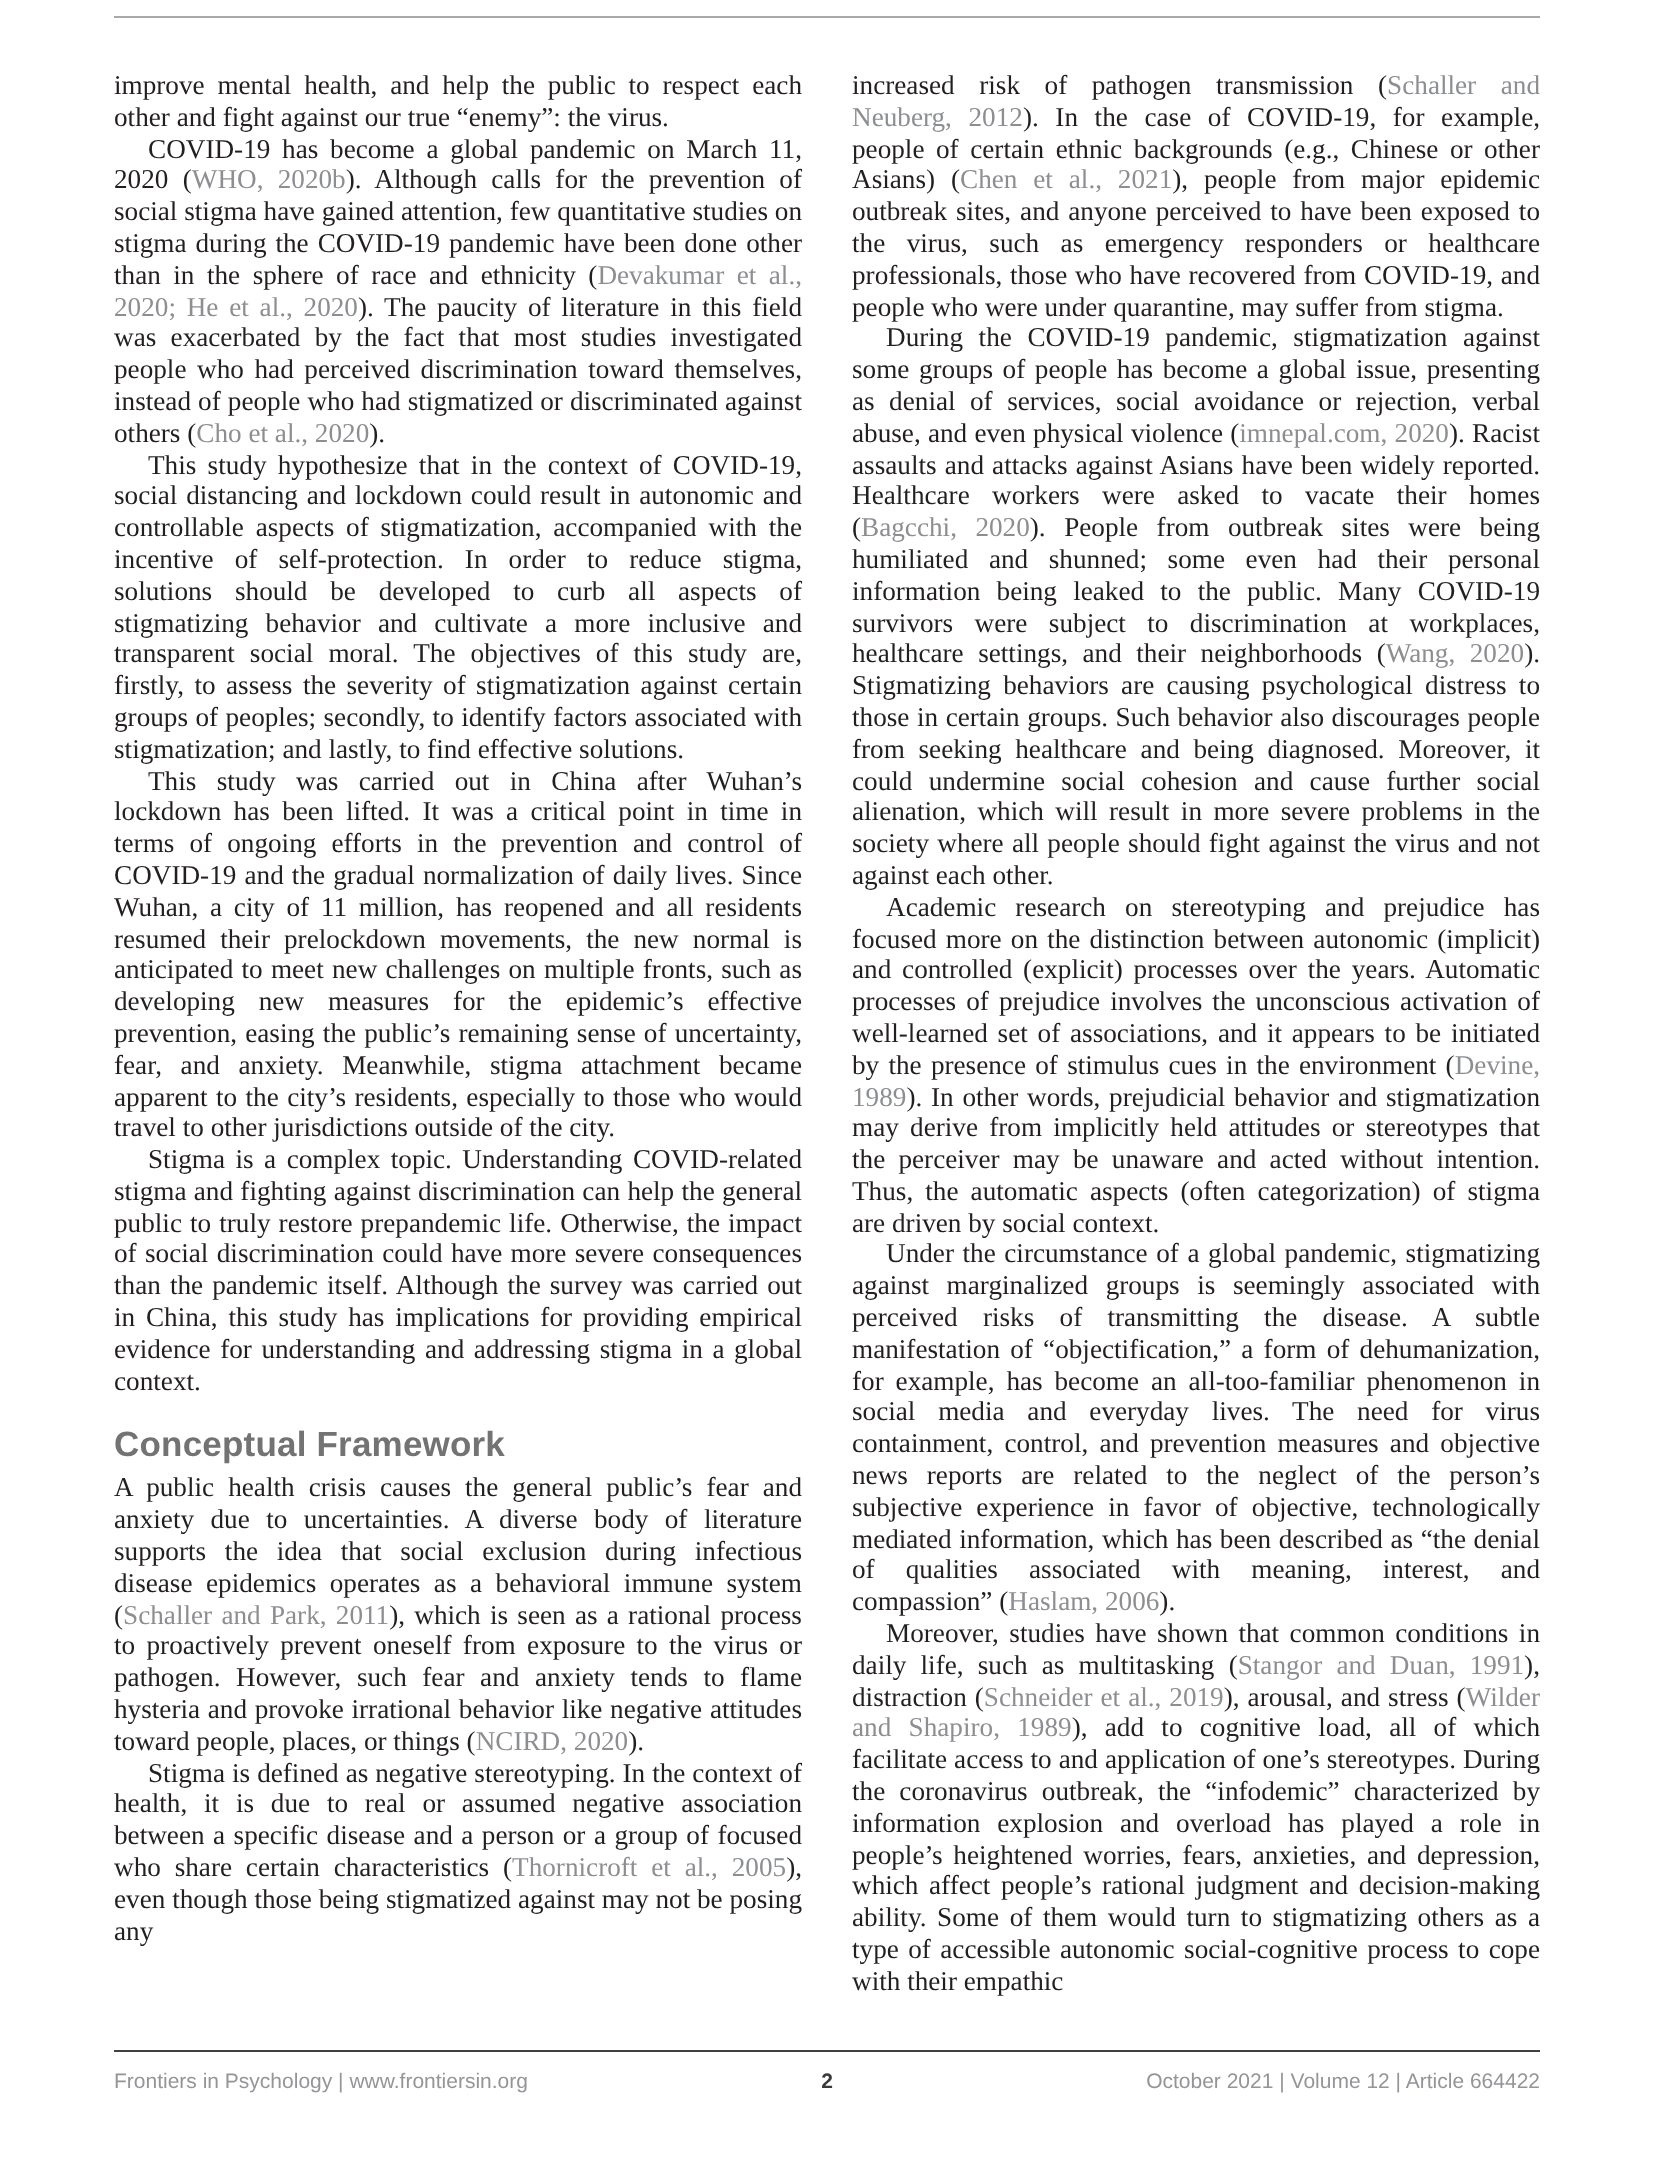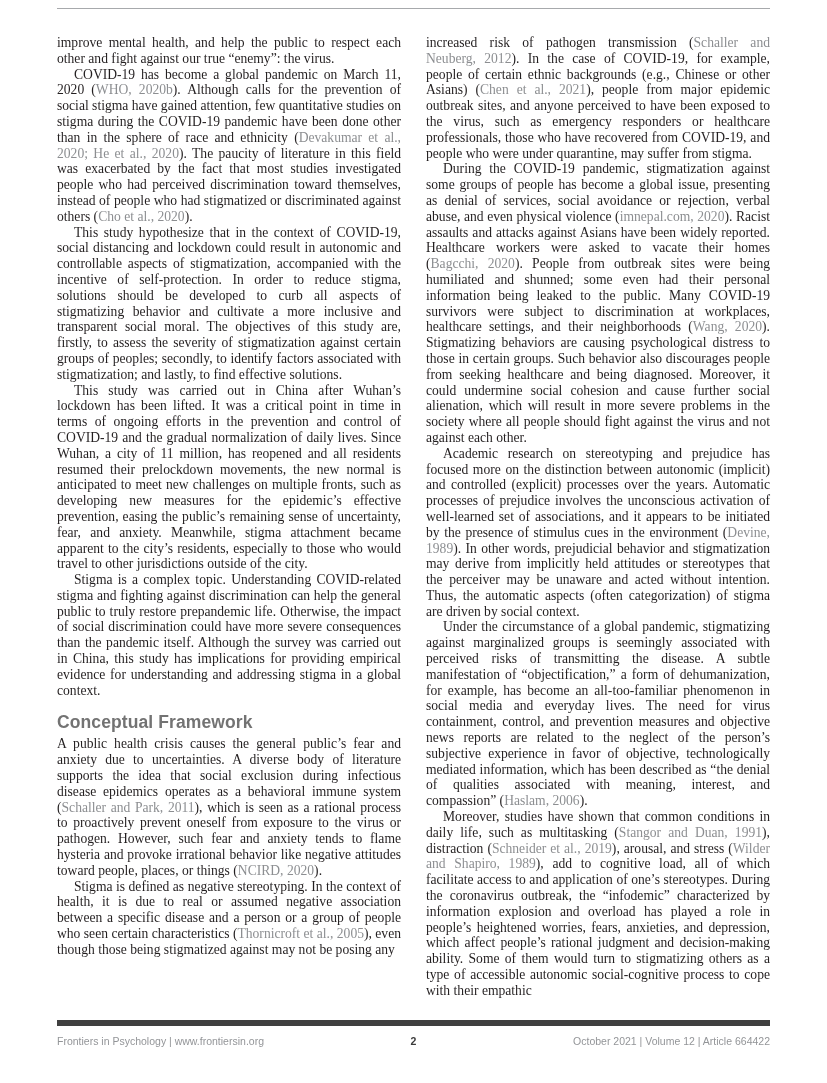--- a/index.html
+++ b/index.html
@@ -32,21 +32,21 @@
   }
   .col p.indent{text-indent:17px;}
   .col h2{
     font-family:"Liberation Sans","DejaVu Sans",sans-serif;
     font-size:17.5px;font-weight:bold;color:#737373;
     margin:14px 0 3px 0;letter-spacing:.1px;
   }
   .cite{color:#8c8e91;}
   .page-footer{
     position:absolute;left:57px;right:57px;bottom:36px;
-    border-top:6px solid #404040;
+    border-top:1px solid #404040;
     padding-top:9px;
     display:flex;justify-content:space-between;align-items:baseline;
     font-family:"Liberation Sans","DejaVu Sans",sans-serif;
     font-size:10.5px;color:#939598;
   }
   .page-num{
     position:absolute;left:0;right:0;text-align:center;
     font-weight:bold;color:#3a3a3a;
   }
 </style>
@@ -59,21 +59,21 @@
 
   <div class="columns">
     <div class="col" id="col-left">
         <p><span>improve mental health, and help the public to respect each other and fight against our true “enemy”: the virus.</span></p>
         <p class="indent"><span>COVID-19 has become a global pandemic on March 11, 2020 (</span><span class="cite">WHO, 2020b</span><span>). Although calls for the prevention of social stigma have gained attention, few quantitative studies on stigma during the COVID-19 pandemic have been done other than in the sphere of race and ethnicity (</span><span class="cite">Devakumar et al., 2020; He et al., 2020</span><span>). The paucity of literature in this field was exacerbated by the fact that most studies investigated people who had perceived discrimination toward themselves, instead of people who had stigmatized or discriminated against others (</span><span class="cite">Cho et al., 2020</span><span>).</span></p>
         <p class="indent"><span>This study hypothesize that in the context of COVID-19, social distancing and lockdown could result in autonomic and controllable aspects of stigmatization, accompanied with the incentive of self-protection. In order to reduce stigma, solutions should be developed to curb all aspects of stigmatizing behavior and cultivate a more inclusive and transparent social moral. The objectives of this study are, firstly, to assess the severity of stigmatization against certain groups of peoples; secondly, to identify factors associated with stigmatization; and lastly, to find effective solutions.</span></p>
         <p class="indent"><span>This study was carried out in China after Wuhan’s lockdown has been lifted. It was a critical point in time in terms of ongoing efforts in the prevention and control of COVID-19 and the gradual normalization of daily lives. Since Wuhan, a city of 11 million, has reopened and all residents resumed their prelockdown movements, the new normal is anticipated to meet new challenges on multiple fronts, such as developing new measures for the epidemic’s effective prevention, easing the public’s remaining sense of uncertainty, fear, and anxiety. Meanwhile, stigma attachment became apparent to the city’s residents, especially to those who would travel to other jurisdictions outside of the city.</span></p>
         <p class="indent"><span>Stigma is a complex topic. Understanding COVID-related stigma and fighting against discrimination can help the general public to truly restore prepandemic life. Otherwise, the impact of social discrimination could have more severe consequences than the pandemic itself. Although the survey was carried out in China, this study has implications for providing empirical evidence for understanding and addressing stigma in a global context.</span></p>
         <h2>Conceptual Framework</h2>
         <p><span>A public health crisis causes the general public’s fear and anxiety due to uncertainties. A diverse body of literature supports the idea that social exclusion during infectious disease epidemics operates as a behavioral immune system (</span><span class="cite">Schaller and Park, 2011</span><span>), which is seen as a rational process to proactively prevent oneself from exposure to the virus or pathogen. However, such fear and anxiety tends to flame hysteria and provoke irrational behavior like negative attitudes toward people, places, or things (</span><span class="cite">NCIRD, 2020</span><span>).</span></p>
-        <p class="indent"><span>Stigma is defined as negative stereotyping. In the context of health, it is due to real or assumed negative association between a specific disease and a person or a group of people who seen certain characteristics (</span><span class="cite">Thornicroft et al., 2005</span><span>), even though those being stigmatized against may not be posing any</span></p>
+        <p class="indent"><span>Stigma is defined as negative stereotyping. In the context of health, it is due to real or assumed negative association between a specific disease and a person or a group of focused who share certain characteristics (</span><span class="cite">Thornicroft et al., 2005</span><span>), even though those being stigmatized against may not be posing any</span></p>
       </div>
     <div class="col" id="col-right">
         <p><span>increased risk of pathogen transmission (</span><span class="cite">Schaller and Neuberg, 2012</span><span>). In the case of COVID-19, for example, people of certain ethnic backgrounds (e.g., Chinese or other Asians) (</span><span class="cite">Chen et al., 2021</span><span>), people from major epidemic outbreak sites, and anyone perceived to have been exposed to the virus, such as emergency responders or healthcare professionals, those who have recovered from COVID-19, and people who were under quarantine, may suffer from stigma.</span></p>
         <p class="indent"><span>During the COVID-19 pandemic, stigmatization against some groups of people has become a global issue, presenting as denial of services, social avoidance or rejection, verbal abuse, and even physical violence (</span><span class="cite">imnepal.com, 2020</span><span>). Racist assaults and attacks against Asians have been widely reported. Healthcare workers were asked to vacate their homes (</span><span class="cite">Bagcchi, 2020</span><span>). People from outbreak sites were being humiliated and shunned; some even had their personal information being leaked to the public. Many COVID-19 survivors were subject to discrimination at workplaces, healthcare settings, and their neighborhoods (</span><span class="cite">Wang, 2020</span><span>). Stigmatizing behaviors are causing psychological distress to those in certain groups. Such behavior also discourages people from seeking healthcare and being diagnosed. Moreover, it could undermine social cohesion and cause further social alienation, which will result in more severe problems in the society where all people should fight against the virus and not against each other.</span></p>
         <p class="indent"><span>Academic research on stereotyping and prejudice has focused more on the distinction between autonomic (implicit) and controlled (explicit) processes over the years. Automatic processes of prejudice involves the unconscious activation of well-learned set of associations, and it appears to be initiated by the presence of stimulus cues in the environment (</span><span class="cite">Devine, 1989</span><span>). In other words, prejudicial behavior and stigmatization may derive from implicitly held attitudes or stereotypes that the perceiver may be unaware and acted without intention. Thus, the automatic aspects (often categorization) of stigma are driven by social context.</span></p>
         <p class="indent"><span>Under the circumstance of a global pandemic, stigmatizing against marginalized groups is seemingly associated with perceived risks of transmitting the disease. A subtle manifestation of “objectification,” a form of dehumanization, for example, has become an all-too-familiar phenomenon in social media and everyday lives. The need for virus containment, control, and prevention measures and objective news reports are related to the neglect of the person’s subjective experience in favor of objective, technologically mediated information, which has been described as “the denial of qualities associated with meaning, interest, and compassion” (</span><span class="cite">Haslam, 2006</span><span>).</span></p>
         <p class="indent"><span>Moreover, studies have shown that common conditions in daily life, such as multitasking (</span><span class="cite">Stangor and Duan, 1991</span><span>), distraction (</span><span class="cite">Schneider et al., 2019</span><span>), arousal, and stress (</span><span class="cite">Wilder and Shapiro, 1989</span><span>), add to cognitive load, all of which facilitate access to and application of one’s stereotypes. During the coronavirus outbreak, the “infodemic” characterized by information explosion and overload has played a role in people’s heightened worries, fears, anxieties, and depression, which affect people’s rational judgment and decision-making ability. Some of them would turn to stigmatizing others as a type of accessible autonomic social-cognitive process to cope with their empathic</span></p>
       </div>
   </div>
 

